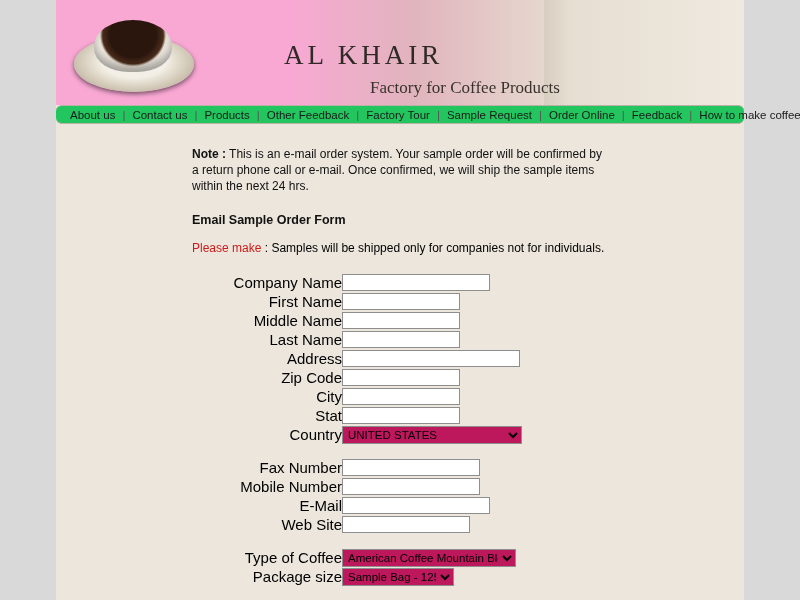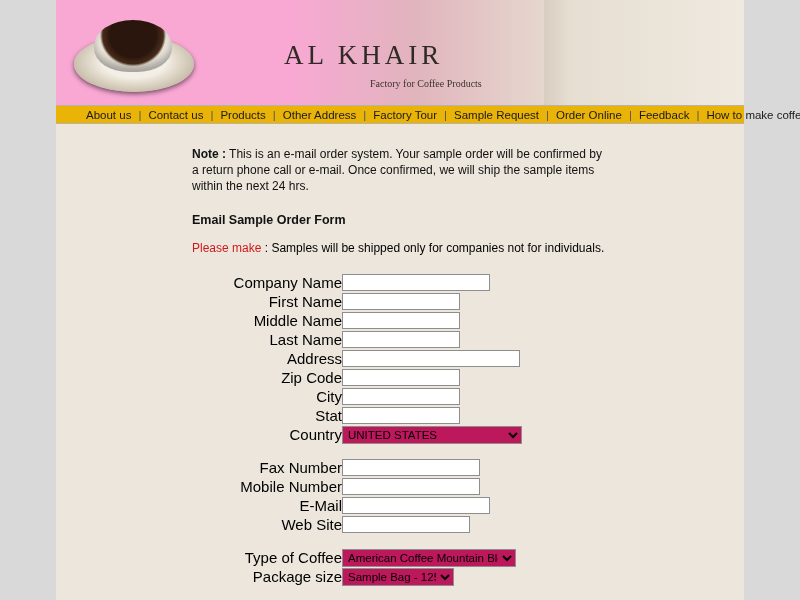--- a/index.html
+++ b/index.html
@@ -84,35 +84,36 @@
     font-family: "Liberation Serif", serif;
     font-size: 27px;
     letter-spacing: 4px;
     color: #2f2a26;
   }
   .banner-sub {
     position: absolute;
     left: 314px;
     top: 78px;
     font-family: "Liberation Serif", serif;
-    font-size: 10px;
+    font-size: 17px;
     color: #3a332d;
   }
   
   .navbar {
     width: 688px;
     height: 19px;
-    background: #eab308;
+    background: #22c55e;
     border-top: 1px solid #b9b2a6;
     border-bottom: 1px solid #b9b2a6;
     display: flex;
     align-items: center;
-    padding-left: 30px;
+    padding-left: 14px;
     box-sizing: border-box;
     white-space: nowrap;
+    border-radius: 6px;
   }
   .nav-link {
     font-size: 11.5px;
     color: #1a1a1a;
     text-decoration: none;
     cursor: pointer;
   }
   .nav-sep {
     font-size: 11.5px;
     color: #555;
@@ -195,21 +196,21 @@
     <div class="banner-sub">Factory for Coffee Products</div>
   </div>
 
   <div class="navbar">
     <a class="nav-link">About us</a>
     <span class="nav-sep">|</span>
     <a class="nav-link">Contact us</a>
     <span class="nav-sep">|</span>
     <a class="nav-link">Products</a>
     <span class="nav-sep">|</span>
-    <a class="nav-link">Other Address</a>
+    <a class="nav-link">Other Feedback</a>
     <span class="nav-sep">|</span>
     <a class="nav-link">Factory Tour</a>
     <span class="nav-sep">|</span>
     <a class="nav-link">Sample Request</a>
     <span class="nav-sep">|</span>
     <a class="nav-link">Order Online</a>
     <span class="nav-sep">|</span>
     <a class="nav-link">Feedback</a>
     <span class="nav-sep">|</span>
     <a class="nav-link">How to make coffee</a>

